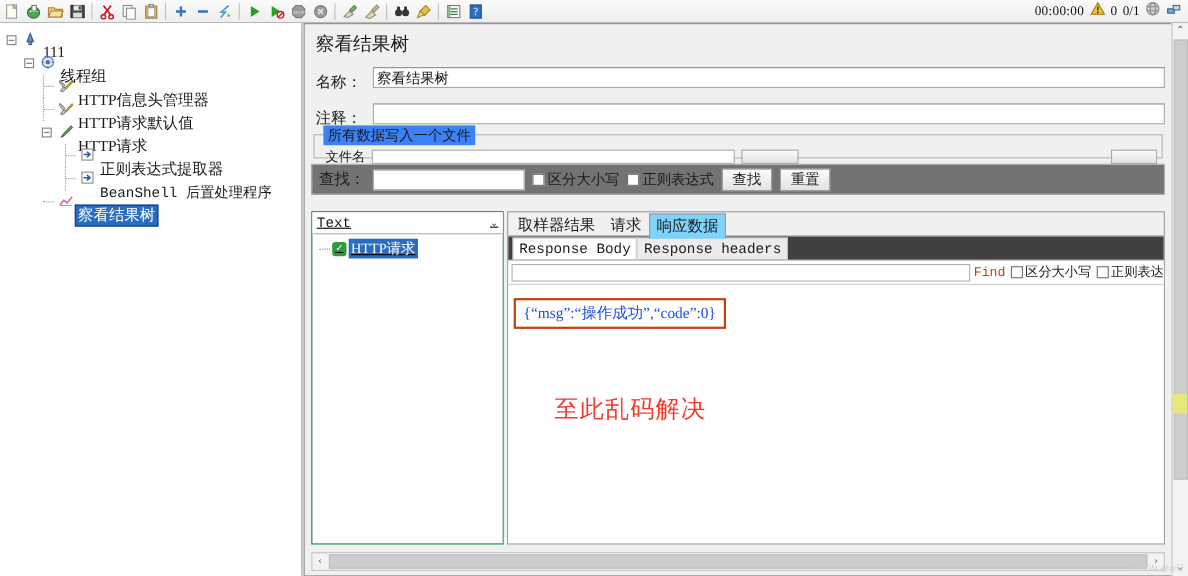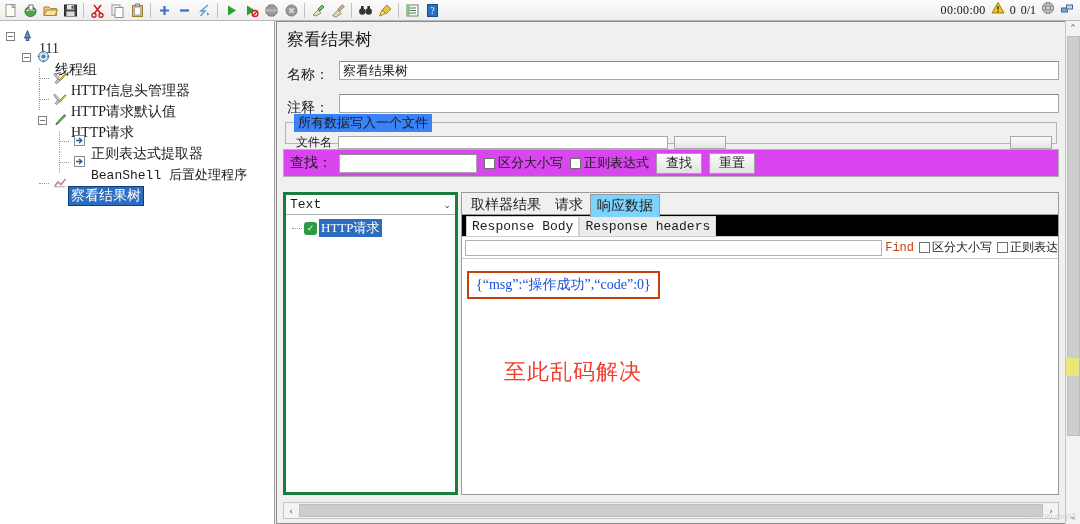--- a/index.html
+++ b/index.html
@@ -100,21 +100,21 @@
   .clip-input {
     height: 13px; background: #fff; border: 1px solid #a8a8a8;
   }
   .clip-btn {
     height: 13px; background: linear-gradient(#fafafa,#e4e4e4);
     border: 1px solid #a8a8a8; font-size: 9px;
   }
 
   
   #search-bar {
-    margin: 5px 6px 0 6px; height: 28px; background: #d946ef;
+    margin: 5px 6px 0 6px; height: 28px; background: #737373;
     border: 1px solid #b0b0b0; display: flex; align-items: center;
     padding: 0 6px; gap: 7px;
   }
   #search-bar .lbl { font-size: 14px; color: #1a1a1a; }
   #search-input {
     width: 138px; height: 19px; background: #fff;
     border: 1px solid #a8a8a8; border-top-color: #8a8a8a;
   }
   .cbx { display: flex; align-items: center; gap: 3px; font-size: 13px; color: #1a1a1a; }
   .box {
@@ -129,21 +129,21 @@
     font-family: "Liberation Serif", serif;
   }
 
   
   #results-split {
     position: absolute; left: 6px; top: 170px; right: 6px; bottom: 28px;
     display: flex;
   }
   #res-tree {
     width: 175px; flex: none; background: #ffffff;
-    border: 3px solid #15803d; display: flex; flex-direction: column;
+    border: 1px solid #15803d; display: flex; flex-direction: column; text-decoration: underline;
   }
   #combo {
     height: 20px; border-bottom: 1px solid #b0b0b0;
     background: #ffffff; display: flex; align-items: center;
     padding: 0 4px; font-size: 13px; color: #1a1a1a;
     font-family: "Liberation Mono", monospace;
   }
   #combo .arr { margin-left: auto; font-size: 9px; color: #444;
     font-family: "DejaVu Sans", sans-serif; }
   #res-tree-body { flex: 1; padding-top: 4px; }
@@ -172,21 +172,21 @@
   }
   .tab {
     font-size: 14px; padding: 2px 6px 2px 6px; color: #1a1a1a;
     border: 1px solid transparent; border-bottom: none;
   }
   .tab.active {
     background: #7dd3fc; border-color: #9a9a9a;
     position: relative; top: 1px;
   }
   #tabs-sub {
-    display: flex; align-items: flex-end; height: 22px; background: #000000;
+    display: flex; align-items: flex-end; height: 22px; background: #404040;
     padding-left: 4px; flex: none;
     border-bottom: 1px solid #cccccc;
   }
   .subtab {
     font-size: 13px; padding: 2px 5px; color: #1a1a1a;
     font-family: "Liberation Mono", monospace;
   }
   .subtab.active { background: #ffffff; border: 1px solid #cfcfcf; border-bottom: none; }
   .subtab.inactive { background: #ececec; border: 1px solid #d6d6d6; border-bottom: none; }
 

